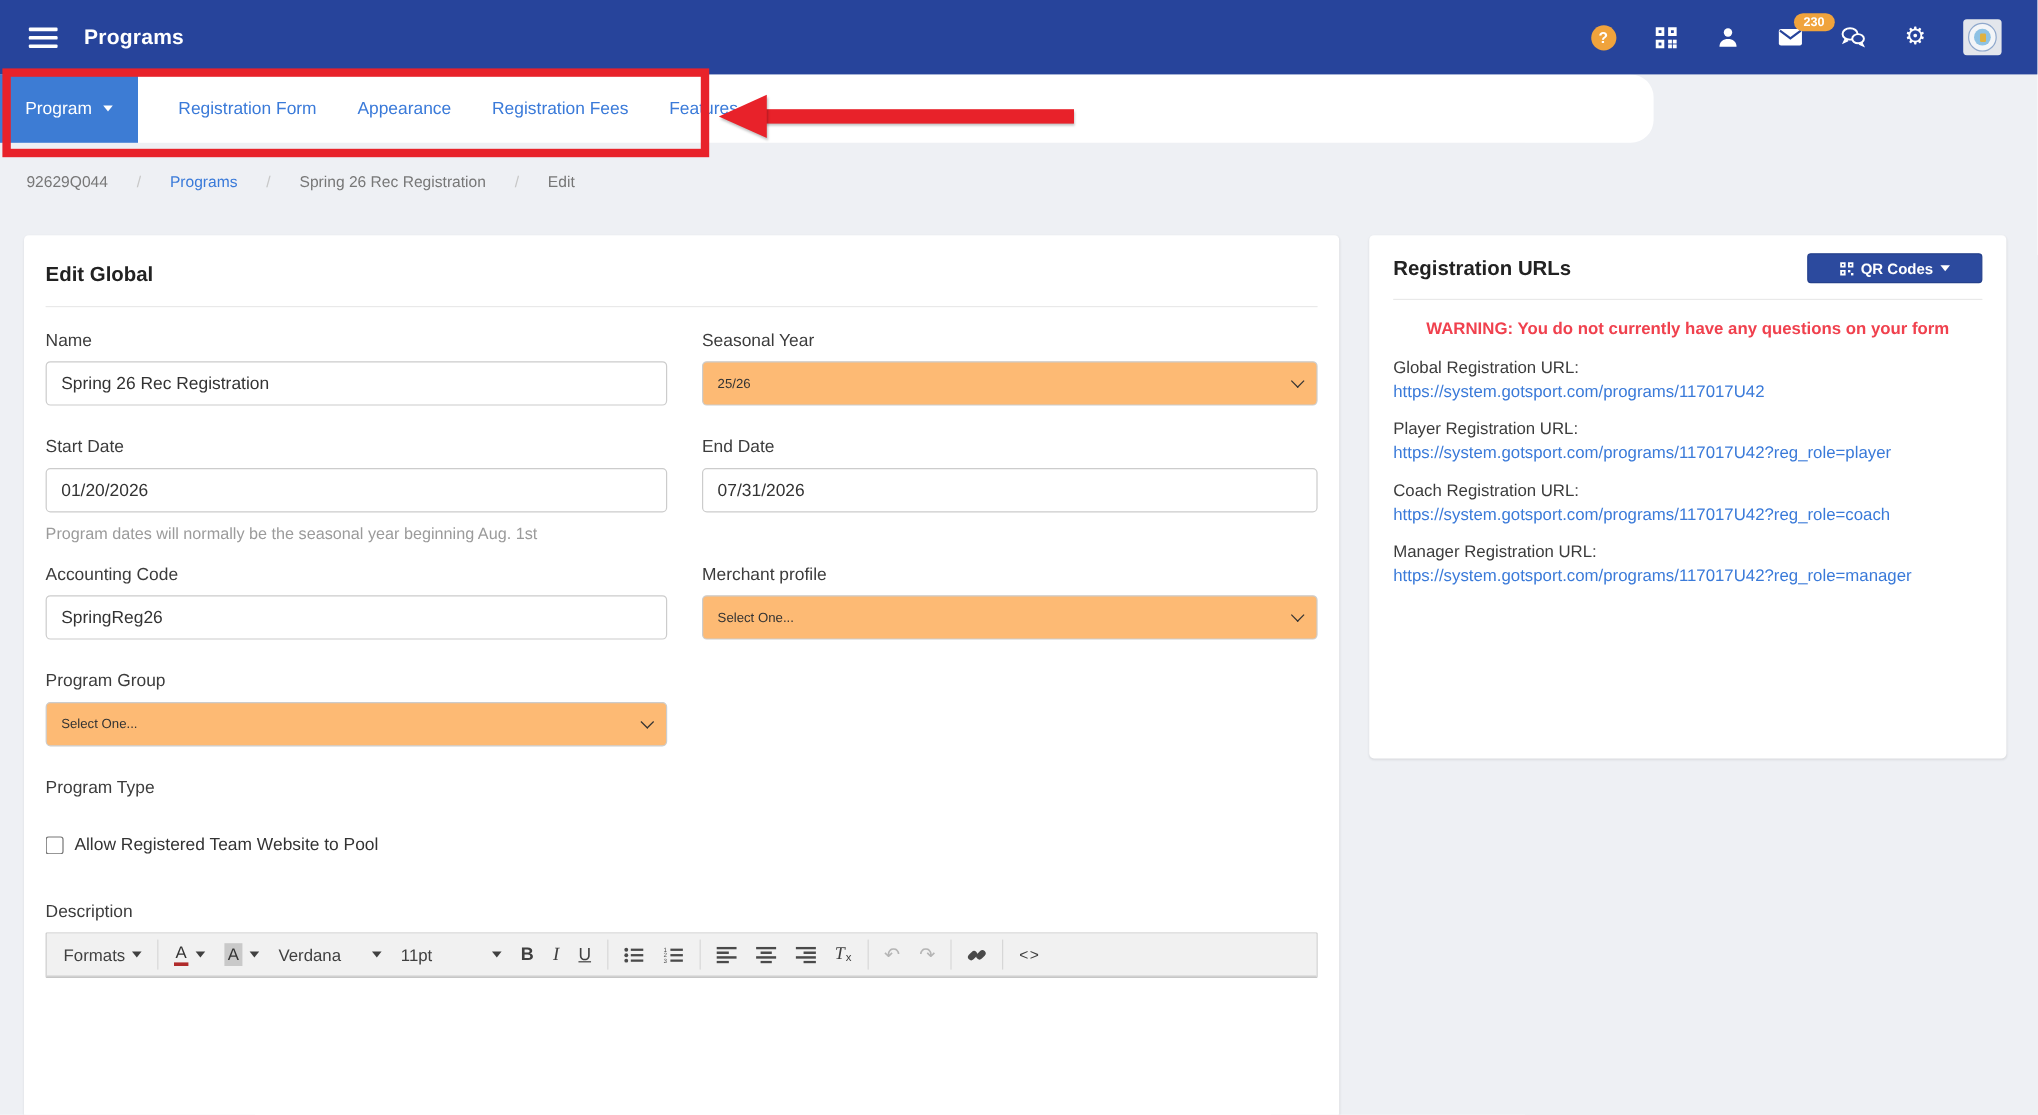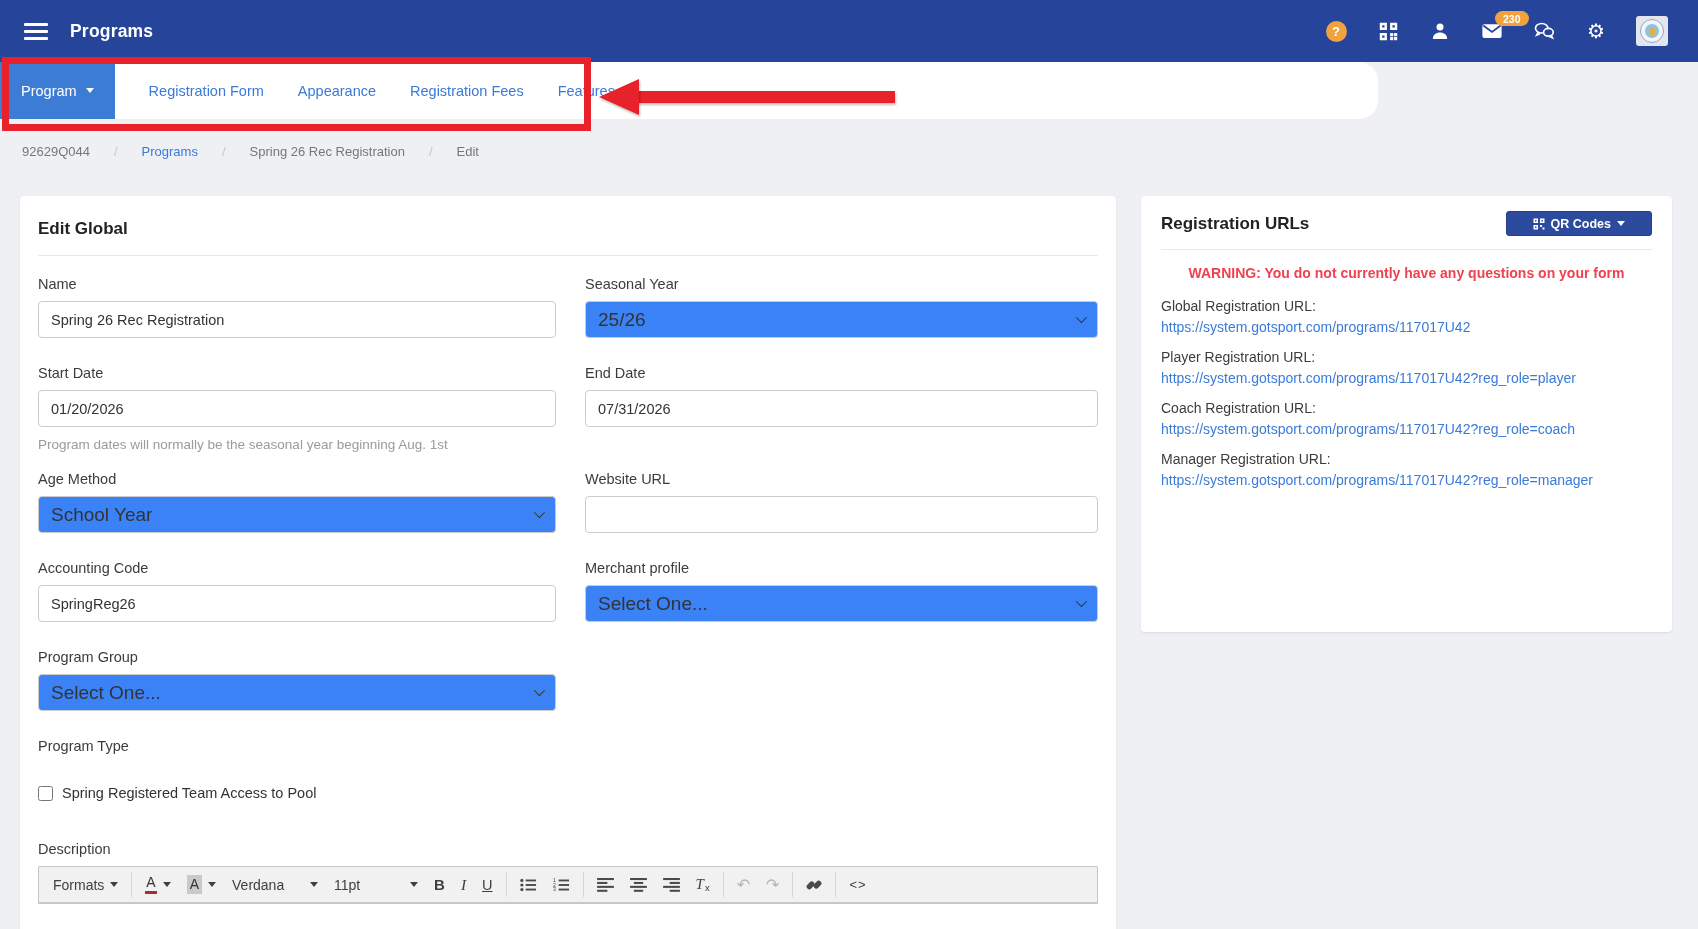--- a/index.html
+++ b/index.html
@@ -45,21 +45,21 @@
   .card-side { left:1141px; top:196px; width:531px; height:436px; padding:15px 20px; }
 
   .card-title { font-size:17px; font-weight:bold; color:#222; margin:5px 0 16px; }
   .divider { border-top:1px solid #e9e9e9; margin:0 0 20px; }
 
   .frow { display:flex; gap:29px; margin-bottom:27px; }
   .fcol { width:518px; }
   .fcol2 { width:513px; }
   .flabel { display:block; font-size:14.5px; color:#3c3c3c; margin-bottom:9px; }
   .tinput { width:100%; height:37px; border:1px solid #ccc; border-radius:4px; padding:0 12px; font-size:14.5px; color:#333; font-family:"Liberation Sans", sans-serif; background:#fff; }
-  .tselect { width:100%; height:37px; border:1px solid #ccc; border-radius:4px; padding:0 12px; font-size:19px; color:#333; background:#3b82f6; display:flex; align-items:center; cursor:pointer; position:relative; }
+  .tselect { width:100%; height:37px; border:1px solid #ccc; border-radius:4px; padding:0 12px; font-size:11px; color:#333; background:#fdba74; display:flex; align-items:center; cursor:pointer; position:relative; }
   .tselect .chev { position:absolute; right:13px; top:13px; width:8px; height:8px; border-right:1.8px solid #333; border-bottom:1.8px solid #333; transform:rotate(45deg) translateY(-2px); }
   .help { font-size:13.5px; color:#9b9b9b; margin-top:10px; }
 
   .chkrow { display:flex; align-items:center; gap:9px; font-size:14.5px; color:#333; margin:4px 0 40px; }
   .chkrow input { width:15px; height:15px; }
 
   .desc-label { margin-bottom:9px; }
   .editor { border:1px solid #c6c6c6; border-radius:1px; width:1060px; }
   .ed-toolbar { background:#f1f1f1; border-bottom:1px solid #c9c9c9; height:36px; display:flex; align-items:center; padding:0 6px; }
   .ed-btn { display:flex; align-items:center; gap:6px; height:27px; padding:0 8px; border-radius:3px; color:#404040; font-size:14px; cursor:pointer; }
@@ -200,33 +200,20 @@
       <label class="flabel">Start Date</label>
       <input class="tinput" type="text" value="01/20/2026" style="">
       <div class="help">Program dates will normally be the seasonal year beginning Aug. 1st</div>
     </div>
     <div class="fcol2">
       <label class="flabel">End Date</label>
       <input class="tinput" type="text" value="07/31/2026" style="">
     </div>
   </div>
 
-  <div class="frow">
-    <div class="fcol">
-      <label class="flabel">Age Method</label>
-      <div class="tselect">
-        <span>School Year</span>
-        <span class="chev"></span>
-      </div>
-    </div>
-    <div class="fcol2">
-      <label class="flabel">Website URL</label>
-      <input class="tinput" type="text" value="" style="">
-    </div>
-  </div>
 
   <div class="frow">
     <div class="fcol">
       <label class="flabel">Accounting Code</label>
       <input class="tinput" type="text" value="SpringReg26" style="">
     </div>
     <div class="fcol2">
       <label class="flabel">Merchant profile</label>
       <div class="tselect">
         <span>Select One...</span>
@@ -248,21 +235,21 @@
 
   <div class="frow" style="margin-bottom:22px;">
     <div class="fcol">
       <label class="flabel">Program Type</label>
     </div>
     <div class="fcol2"></div>
   </div>
 
   <div class="chkrow">
     <input type="checkbox" style="">
-    <span>Spring Registered Team Access to Pool</span>
+    <span>Allow Registered Team Website to Pool</span>
   </div>
 
   <label class="flabel desc-label">Description</label>
   <div class="editor">
     <div class="ed-toolbar">
       <div class="ed-btn">
         <span>Formats</span>
           <span class="caret"></span>
       </div>
       <div class="ed-sep"></div>

